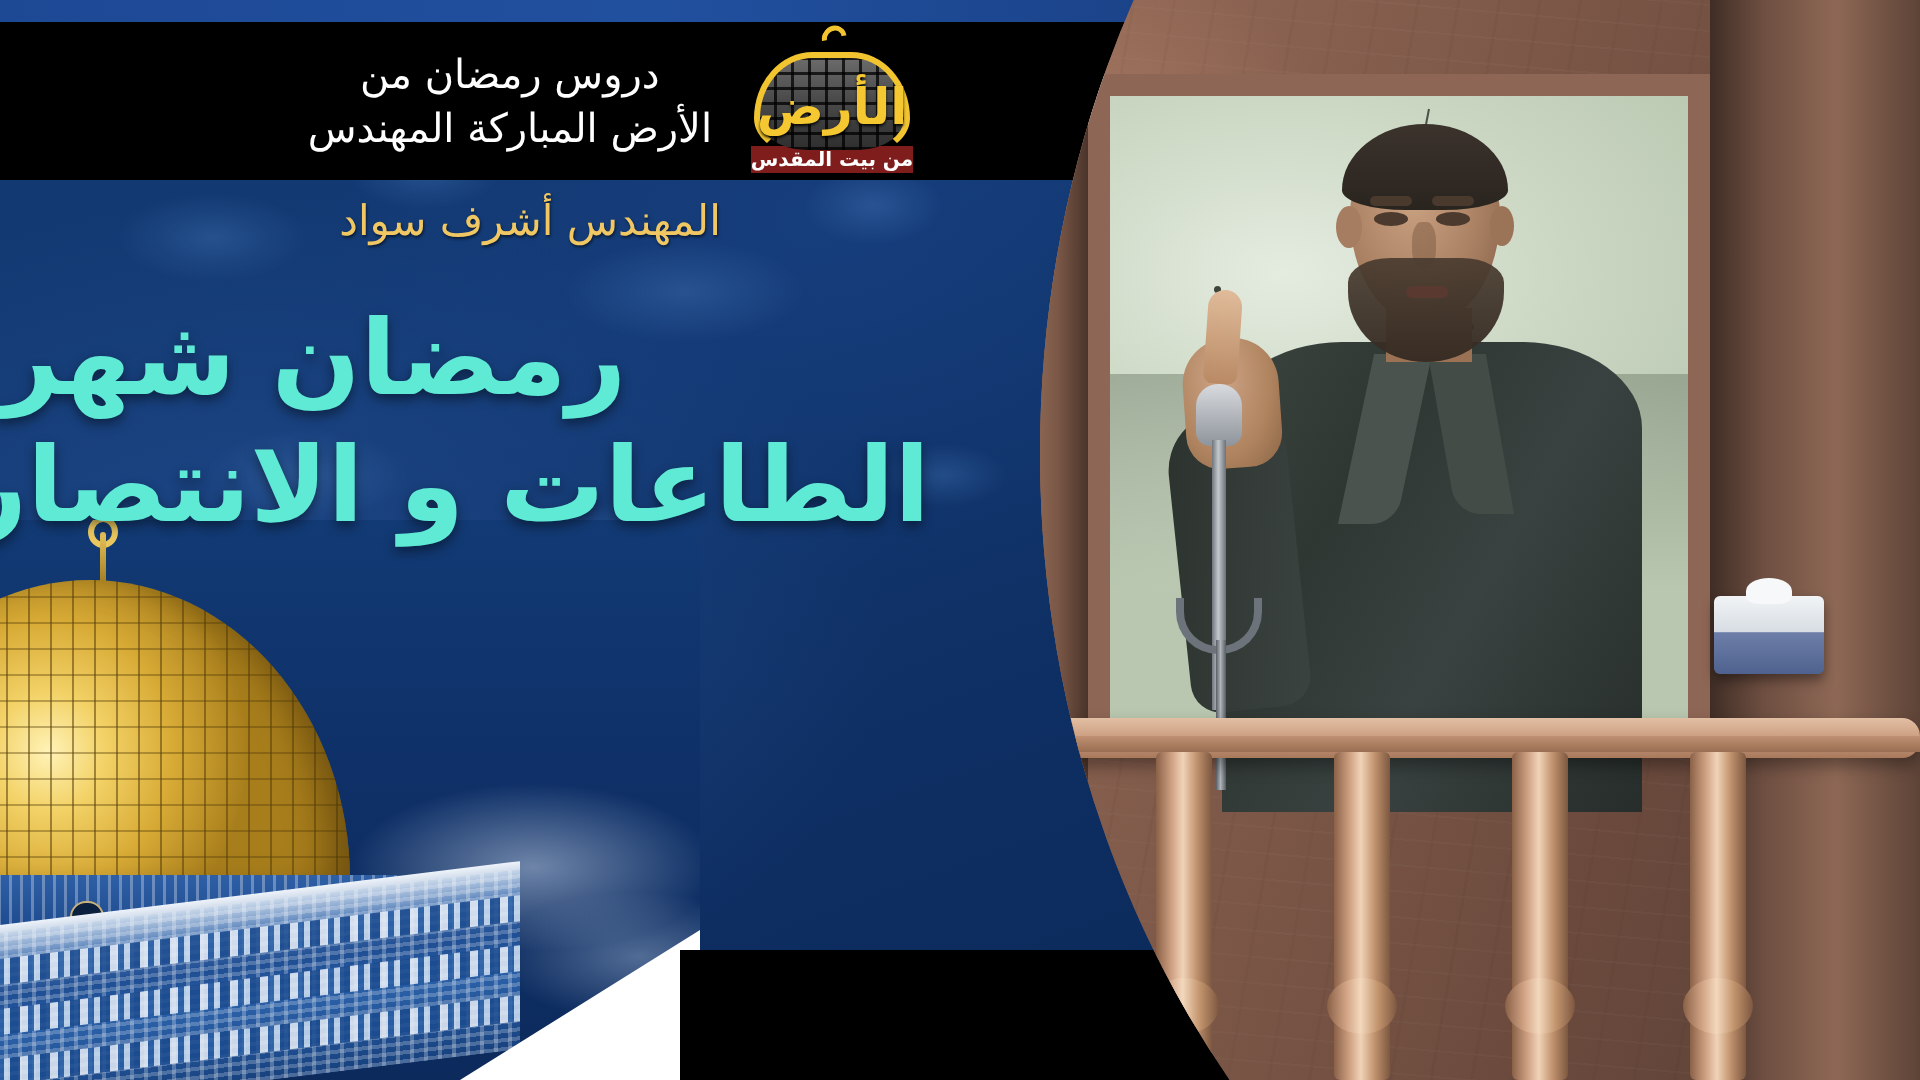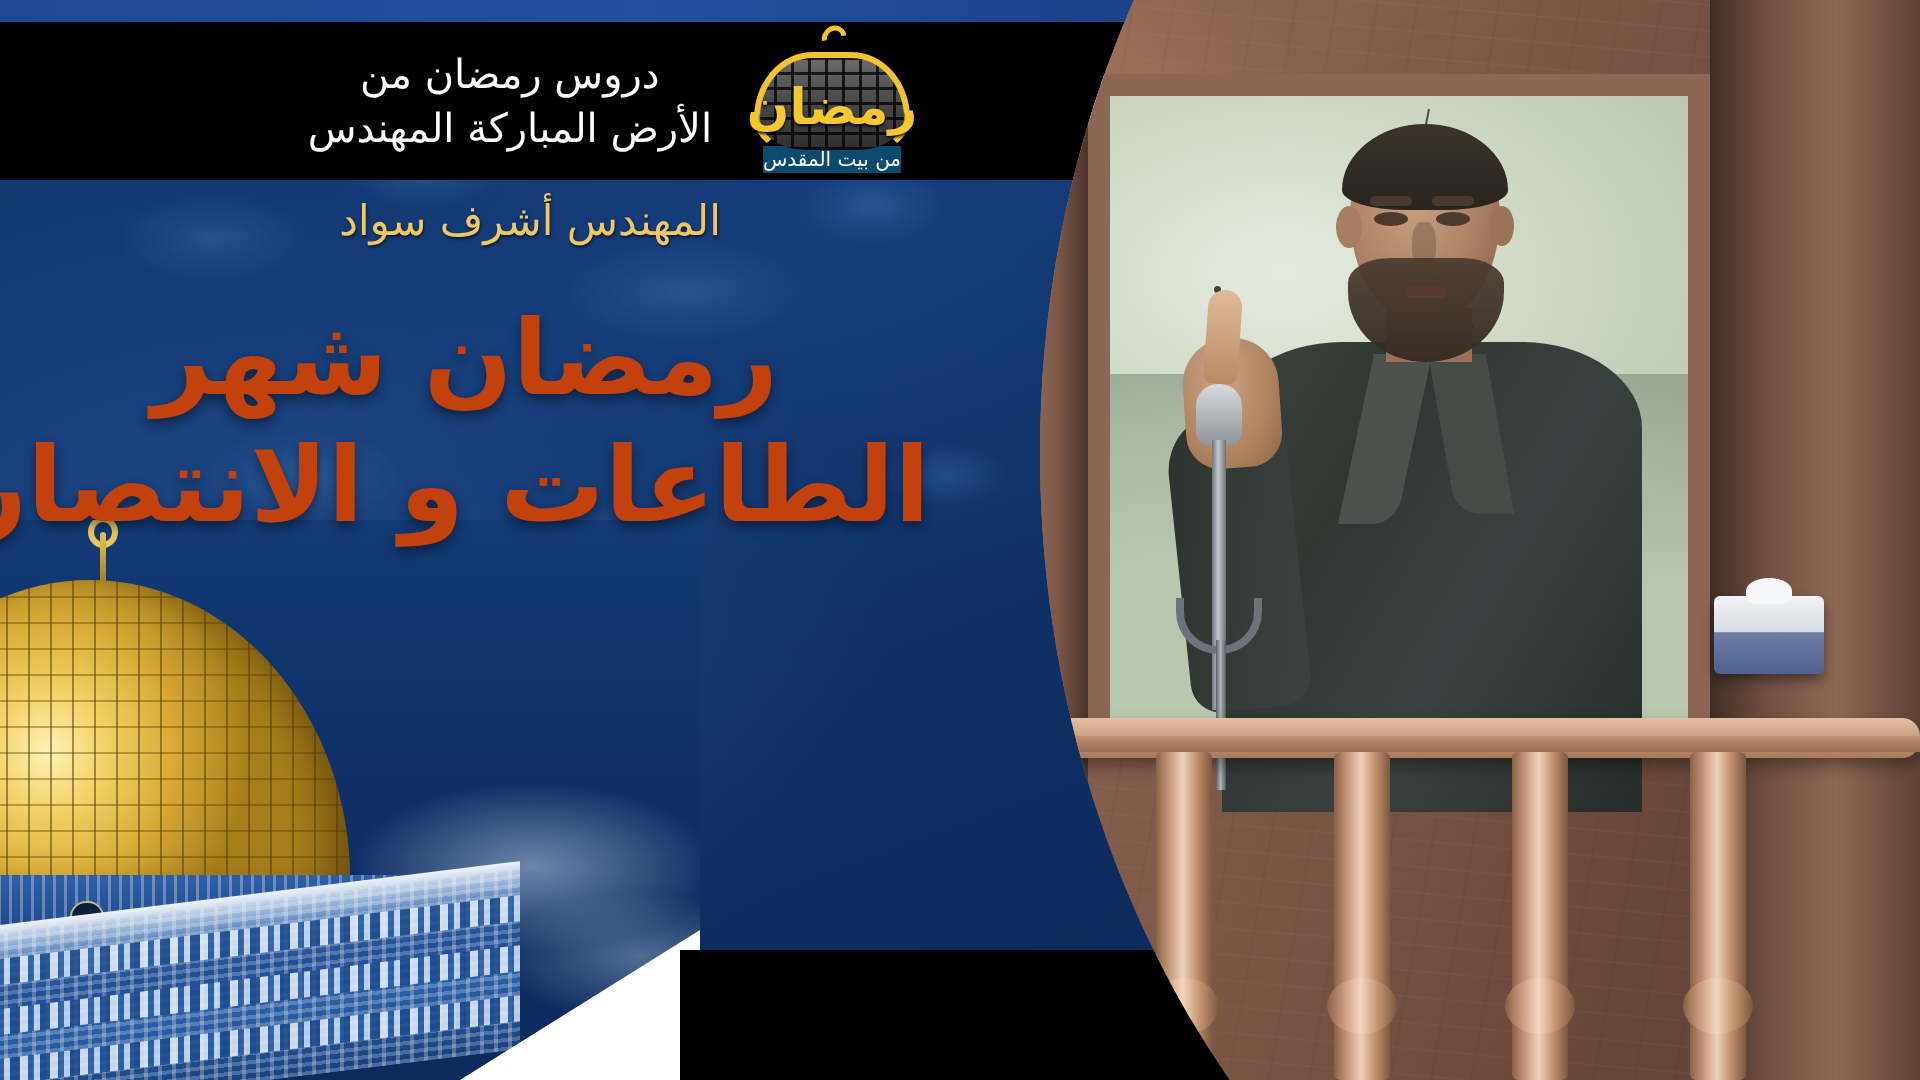--- a/index.html
+++ b/index.html
@@ -71,22 +71,22 @@
     width:24px; height:26px; border:5px solid #f2c530; border-radius:50%;
     border-right-color:transparent; border-bottom-color:transparent;
     rotate:35deg;
   }
   .logo-word{
     position:absolute; left:50%; top:52px; transform:translateX(-50%);
     color:#f5c731; font-size:50px; line-height:1; font-weight:700;
     text-shadow:0 2px 3px rgba(0,0,0,.9); letter-spacing:-2px; white-space:nowrap;
   }
   .logo-ribbon{
-    margin-top:-4px; background:#0c4a6e; color:#fff;
-    font-size:20px; font-weight:400; line-height:1.1;
+    margin-top:-4px; background:#7f1d1d; color:#fff;
+    font-size:20px; font-weight:700; line-height:1.1;
     padding:2px 0 3px; white-space:nowrap; letter-spacing:0px;
   }
   .header-lines{
     color:#fff; text-align:center; line-height:1.35;
     font-size:40px; font-weight:400; font-family:"DejaVu Serif","Liberation Serif",serif;
     text-shadow:0 1px 2px rgba(0,0,0,.6);
   }
   .header-lines div{ white-space:nowrap; }
 
   
@@ -94,21 +94,21 @@
     position:absolute; left:0; top:196px; width:1060px; text-align:center;
     color:#f0c763; font-size:42px; z-index:8;
     font-family:"DejaVu Serif","Liberation Serif",serif;
     text-shadow:1px 2px 3px rgba(0,0,0,.55);
     white-space:nowrap;
   }
 
   
   .title-block{
     position:absolute; left:0; top:300px; width:930px; z-index:8;
-    text-align:center; color:#c2410c;
+    text-align:left; color:#5eead4;
     text-shadow:0 5px 12px rgba(0,0,0,.45);
   }
   .title-l1{ font-size:104px; font-weight:700; line-height:1.12; white-space:nowrap; }
   .title-l2{ font-size:104px; font-weight:700; line-height:1.18; white-space:nowrap; margin-top:8px; }
 
   
   .dome-scene{
     position:absolute; left:-60px; bottom:0; width:760px; height:560px; z-index:5;
     overflow:hidden;
   }
@@ -353,21 +353,21 @@
 
   <div class="top-rail"></div>
 
   <div class="header-band">
 
     <div class="brand">
       <div class="globe-wrap">
         <div class="globe"></div>
         <div class="globe-arc"></div>
         <div class="crescent"></div>
-        <div class="logo-word">رمضان</div>
+        <div class="logo-word">الأرض</div>
       </div>
       <div class="logo-ribbon">من بيت المقدس</div>
     </div>
 
     <div class="header-lines">
       <div>دروس رمضان من</div>
       <div>الأرض المباركة المهندس</div>
     </div>
   </div>
 

